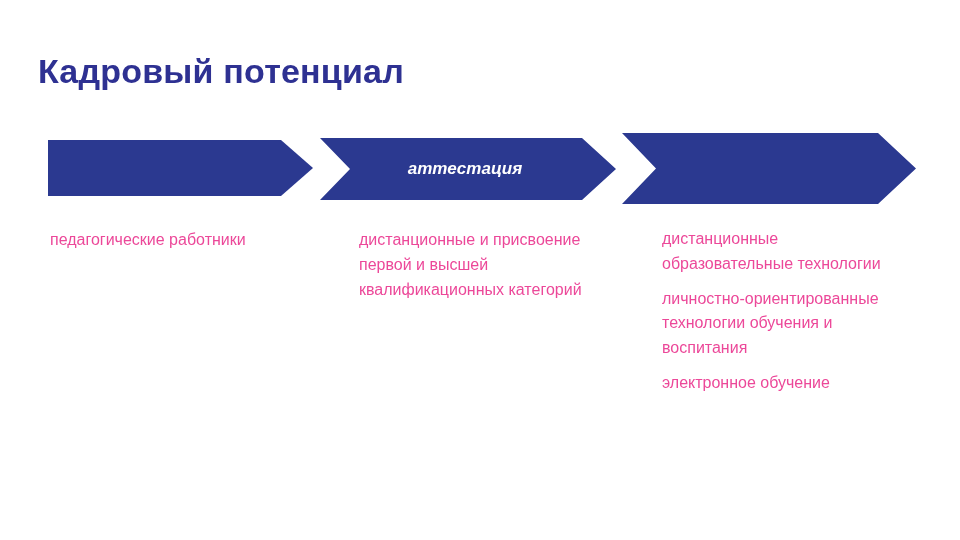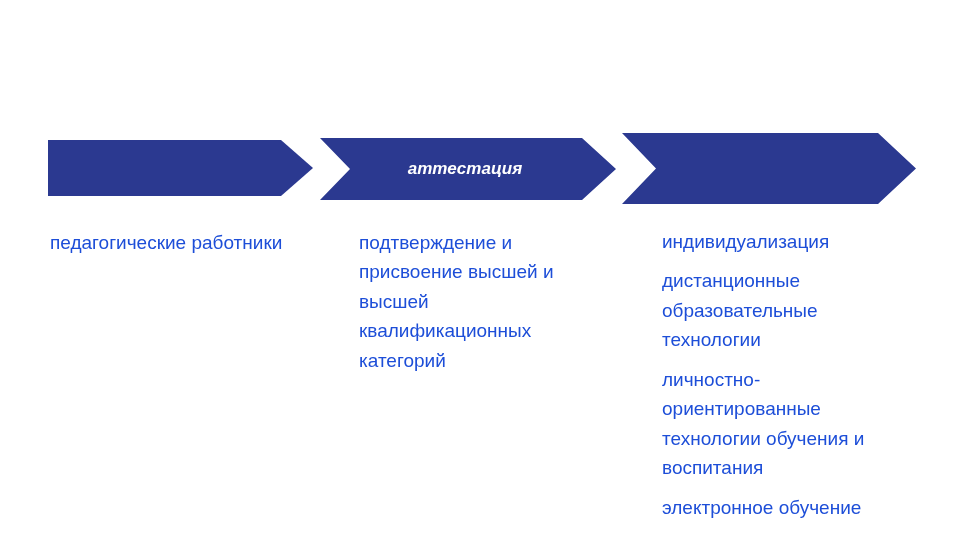--- a/index.html
+++ b/index.html
@@ -104,22 +104,22 @@
   }
   #arrow-3-label {
     left: 650px;
     top: 142px;
     width: 240px;
   }
 
   
   .column {
     position: absolute;
-    color: #1d4ed8;
-    font-size: 19px;
+    color: #ec4899;
+    font-size: 16px;
     line-height: 1.55;
   }
   .column .para {
     margin: 0 0 7px 0;
   }
   #col-1 {
     left: 50px;
     top: 228px;
     width: 250px;
   }
@@ -135,38 +135,38 @@
   }
   #col-3 .para {
     margin-bottom: 10px;
   }
 </style>
 </head>
 <body>
 
 <div id="slide">
 
+  <h1 id="slide-title">Кадровый потенциал</h1>
 
   <div id="arrow-band">
     <div class="arrow-shape" id="arrow-1"></div>
     <div class="arrow-shape" id="arrow-2"></div>
     <div class="arrow-shape" id="arrow-3"></div>
 
     <div class="arrow-label" id="arrow-1-label">341 человек</div>
     <div class="arrow-label" id="arrow-2-label">аттестация</div>
   </div>
 
   <div class="column" id="col-1">
     <p class="para">педагогические работники</p>
   </div>
 
   <div class="column" id="col-2">
-    <p class="para">подтверждение и присвоение высшей и высшей квалификационных категорий</p>
+    <p class="para">дистанционные и присвоение первой и высшей квалификационных категорий</p>
   </div>
 
   <div class="column" id="col-3">
-    <p class="para">индивидуализация</p>
     <p class="para">дистанционные образовательные технологии</p>
     <p class="para">личностно-ориентированные технологии обучения и воспитания</p>
     <p class="para">электронное обучение</p>
   </div>
 
 </div>
 
 </body></html>

